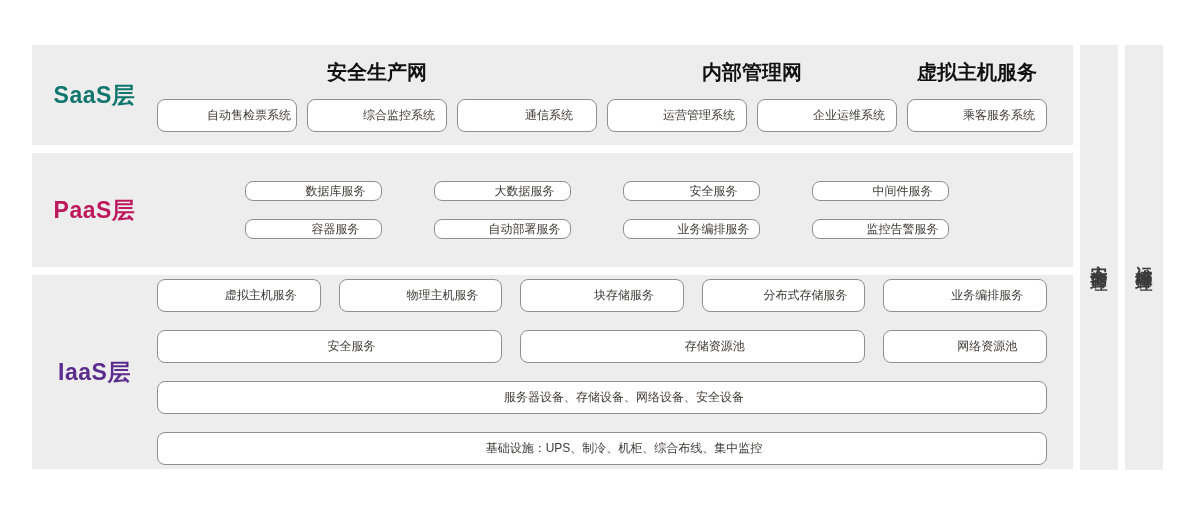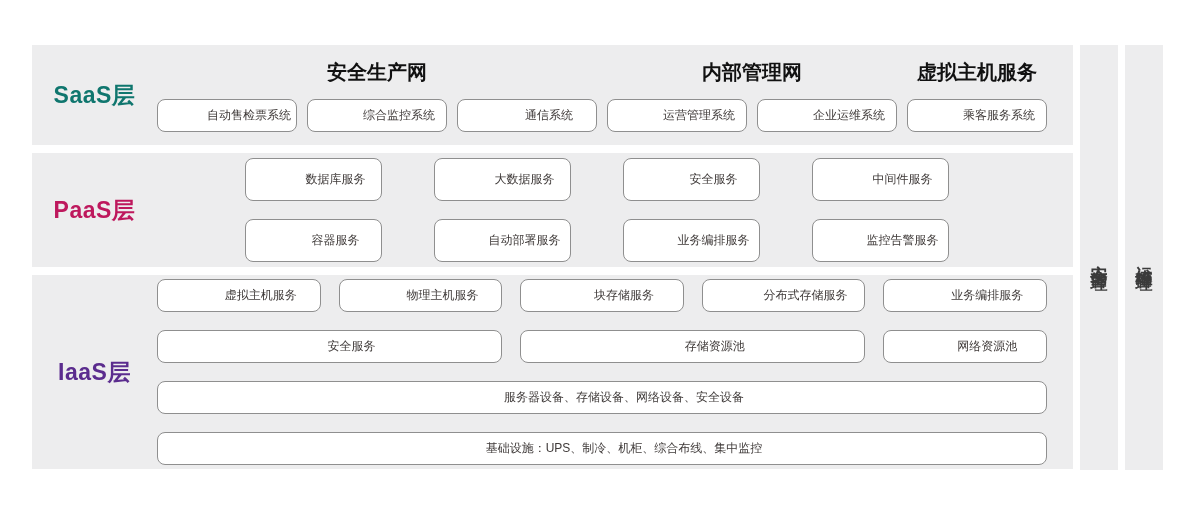--- a/index.html
+++ b/index.html
@@ -57,21 +57,21 @@
   .hdr-3 { grid-column: 6 / 7; }
   
   .band-paas { height: 114px; }
   .paas-rows {
     flex: 1; margin-right: 26px;
     display: flex; flex-direction: column; justify-content: center; gap: 18px;
   }
   .paas-row {
     display: flex; gap: 52px; padding-left: 88px;
   }
-  .paas-row .box { width: 137px; height: 43px; }
+  .paas-row .box { width: 137px; height: 20px; }
   
   .band-iaas { height: 194px; }
   .iaas-grid {
     flex: 1; margin-right: 26px;
     display: grid;
     grid-template-columns: repeat(5, 1fr);
     column-gap: 16px; row-gap: 12px;
     align-content: center;
     gap: 18px;
   }

